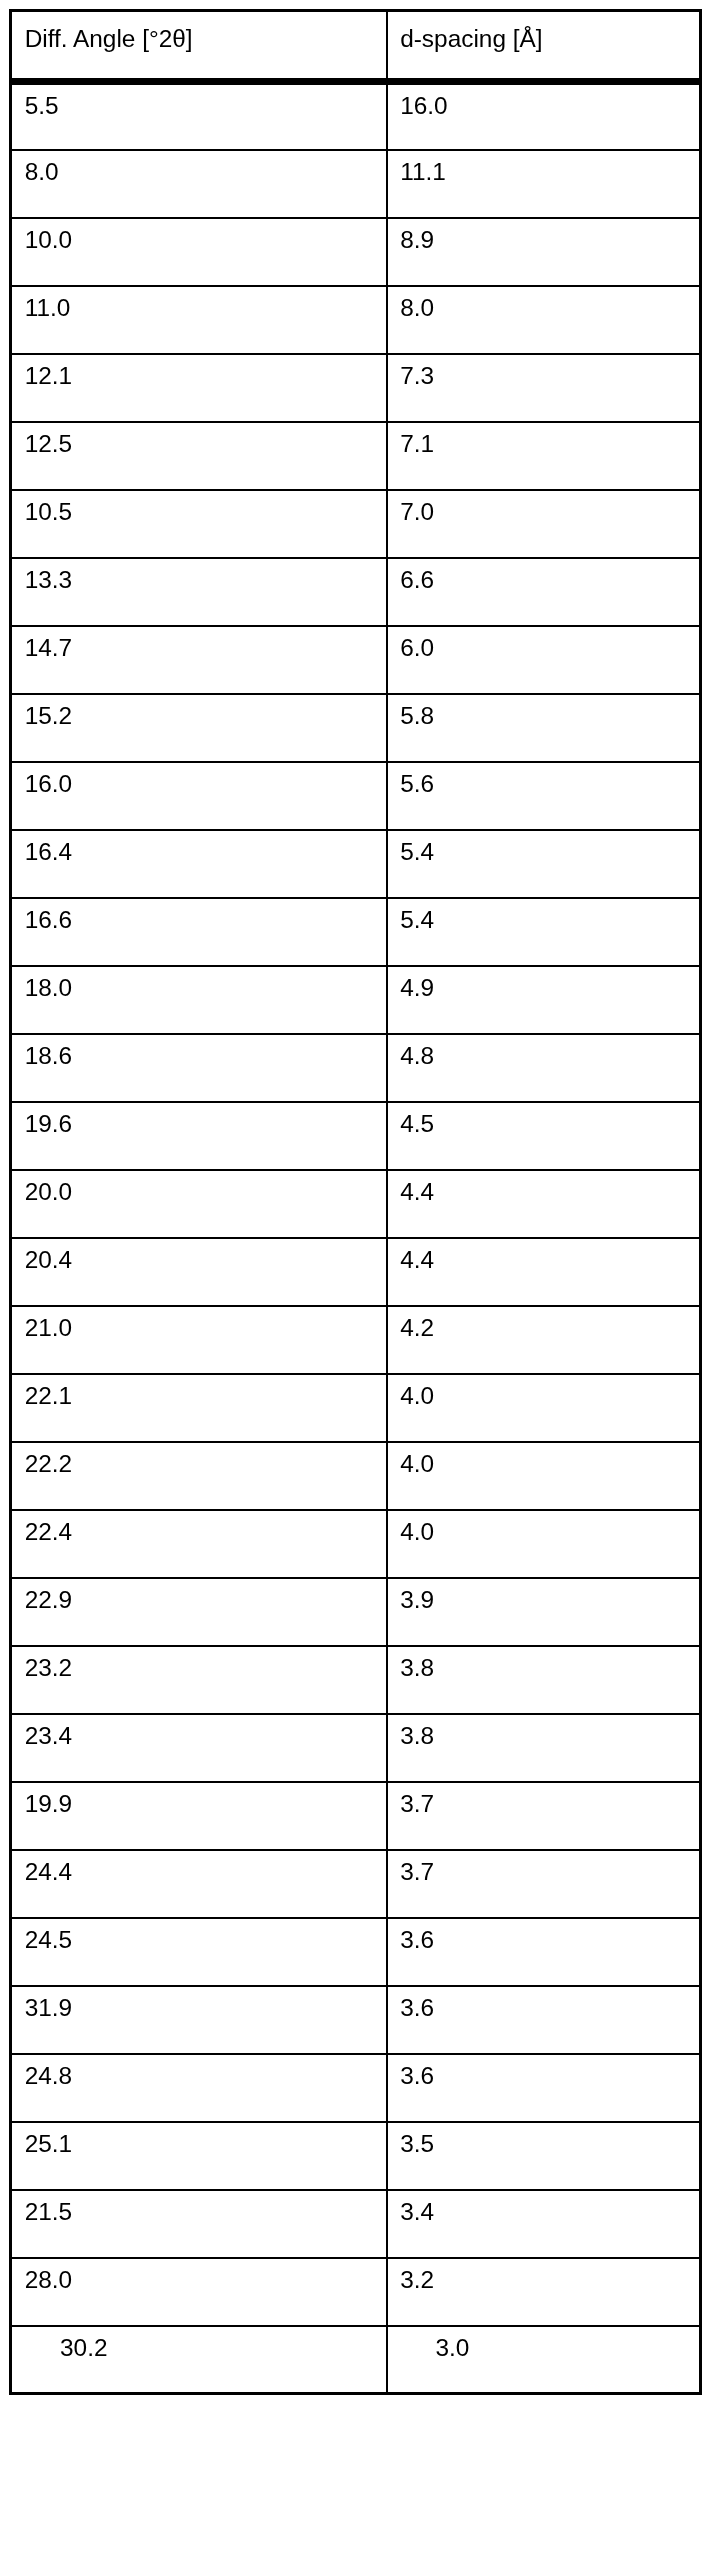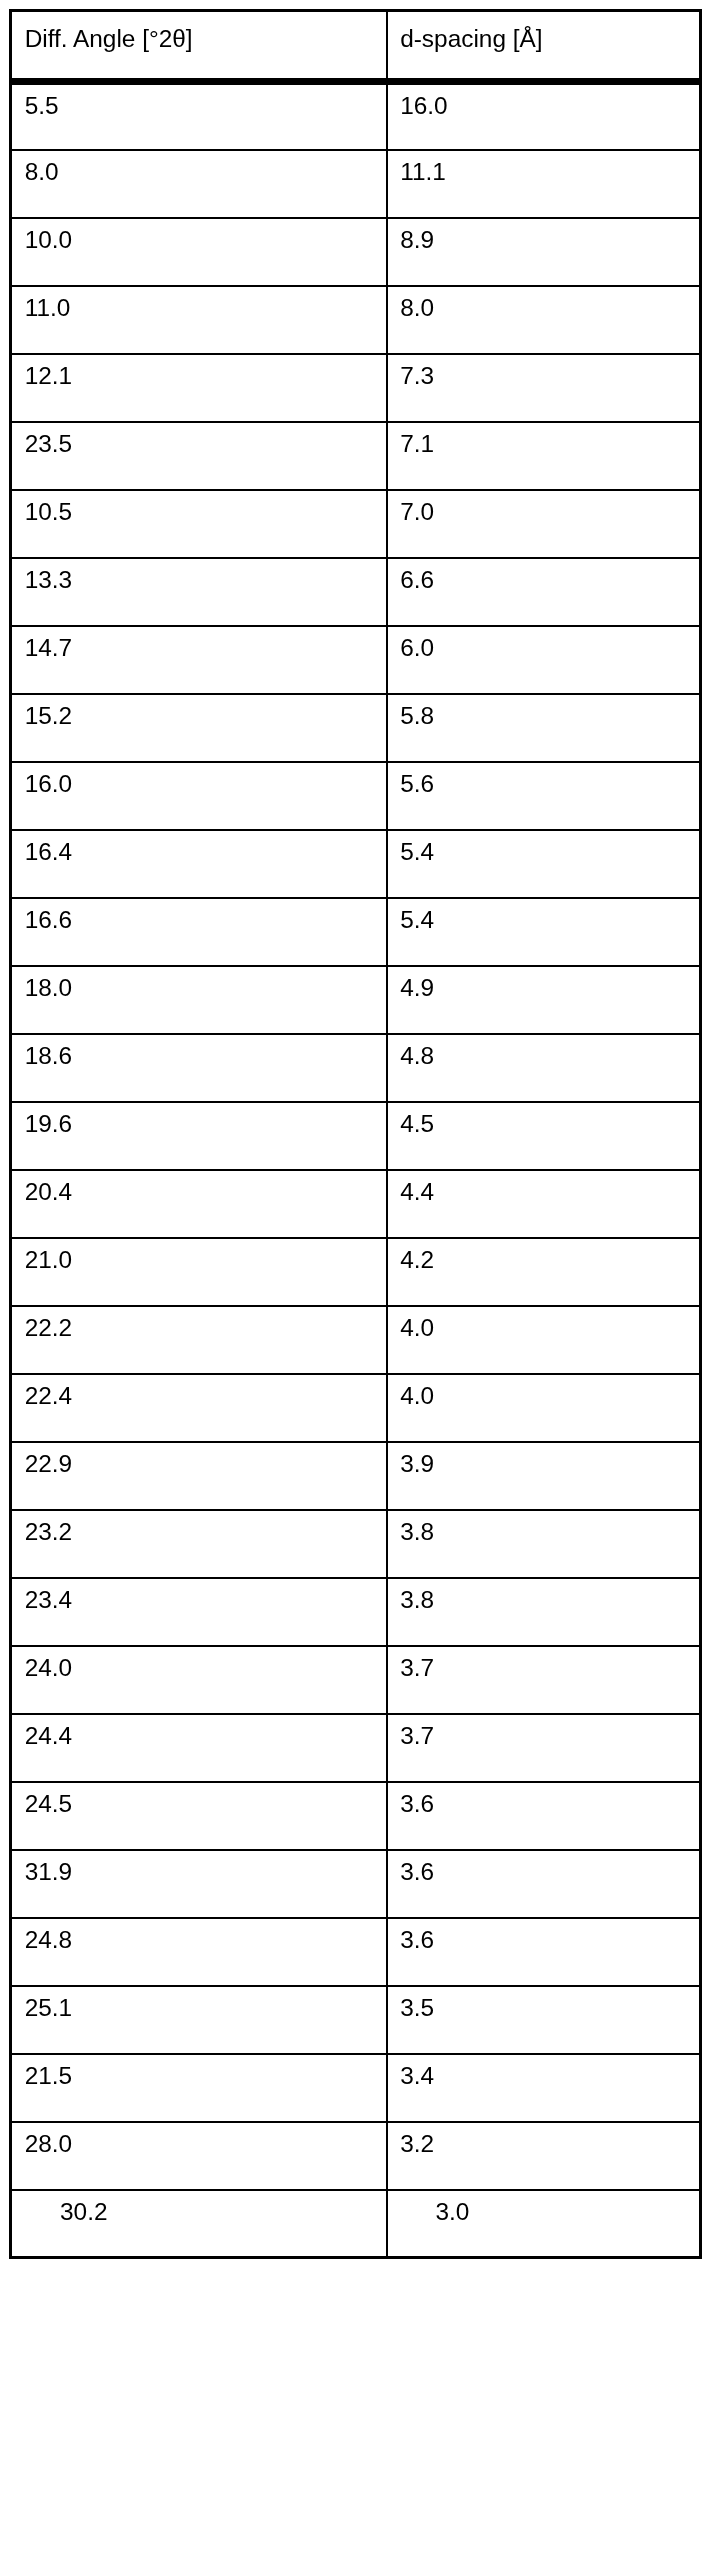--- a/index.html
+++ b/index.html
@@ -107,21 +107,21 @@
         </tr>
         <tr>
           <td>11.0</td>
           <td>8.0</td>
         </tr>
         <tr>
           <td>12.1</td>
           <td>7.3</td>
         </tr>
         <tr>
-          <td>23.5</td>
+          <td>12.5</td>
           <td>7.1</td>
         </tr>
         <tr>
           <td>10.5</td>
           <td>7.0</td>
         </tr>
         <tr>
           <td>13.3</td>
           <td>6.6</td>
         </tr>
@@ -151,49 +151,57 @@
         </tr>
         <tr>
           <td>18.6</td>
           <td>4.8</td>
         </tr>
         <tr>
           <td>19.6</td>
           <td>4.5</td>
         </tr>
         <tr>
+          <td>20.0</td>
+          <td>4.4</td>
+        </tr>
+        <tr>
           <td>20.4</td>
           <td>4.4</td>
         </tr>
         <tr>
           <td>21.0</td>
           <td>4.2</td>
         </tr>
         <tr>
+          <td>22.1</td>
+          <td>4.0</td>
+        </tr>
+        <tr>
           <td>22.2</td>
           <td>4.0</td>
         </tr>
         <tr>
           <td>22.4</td>
           <td>4.0</td>
         </tr>
         <tr>
           <td>22.9</td>
           <td>3.9</td>
         </tr>
         <tr>
           <td>23.2</td>
           <td>3.8</td>
         </tr>
         <tr>
           <td>23.4</td>
           <td>3.8</td>
         </tr>
         <tr>
-          <td>24.0</td>
+          <td>19.9</td>
           <td>3.7</td>
         </tr>
         <tr>
           <td>24.4</td>
           <td>3.7</td>
         </tr>
         <tr>
           <td>24.5</td>
           <td>3.6</td>
         </tr>

